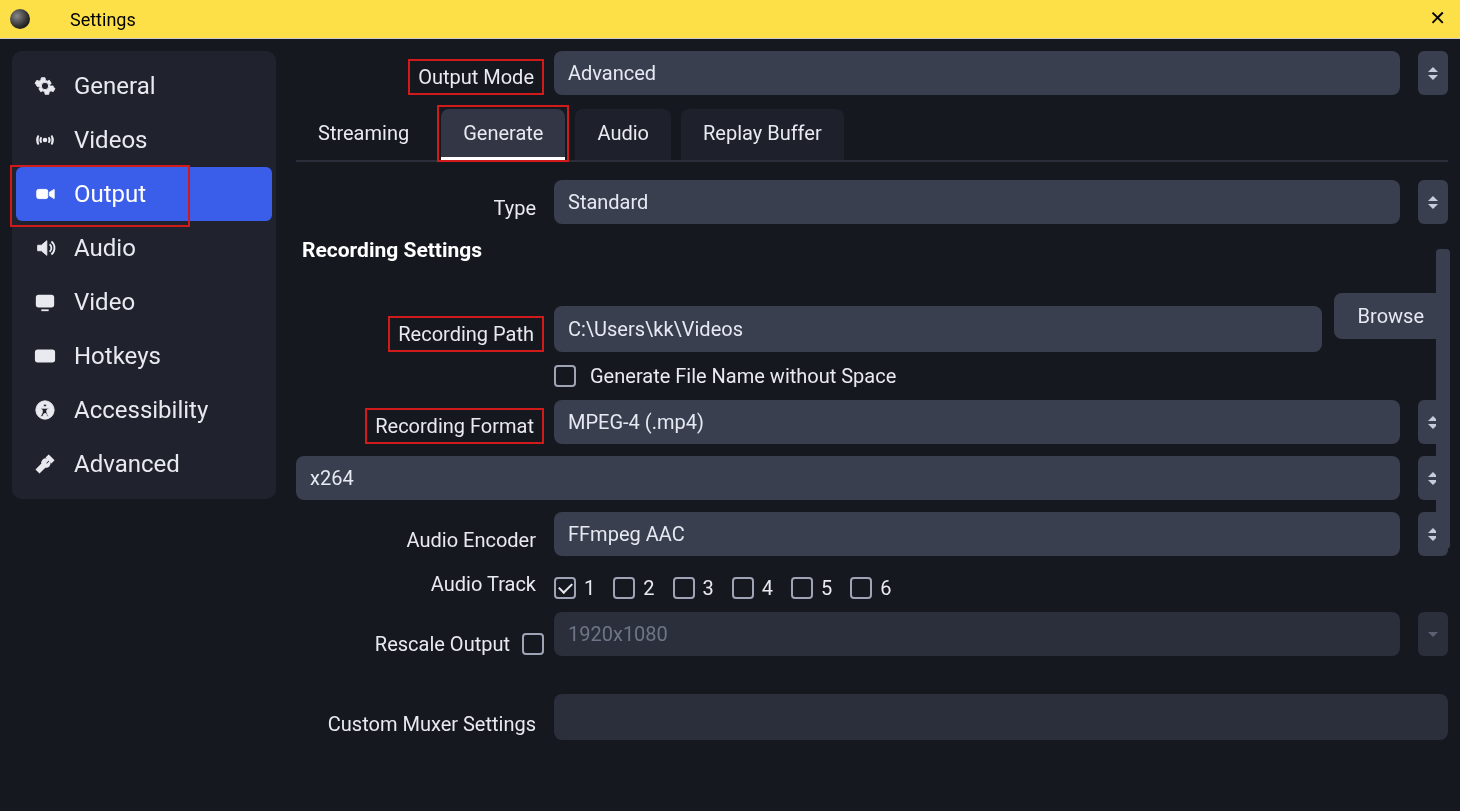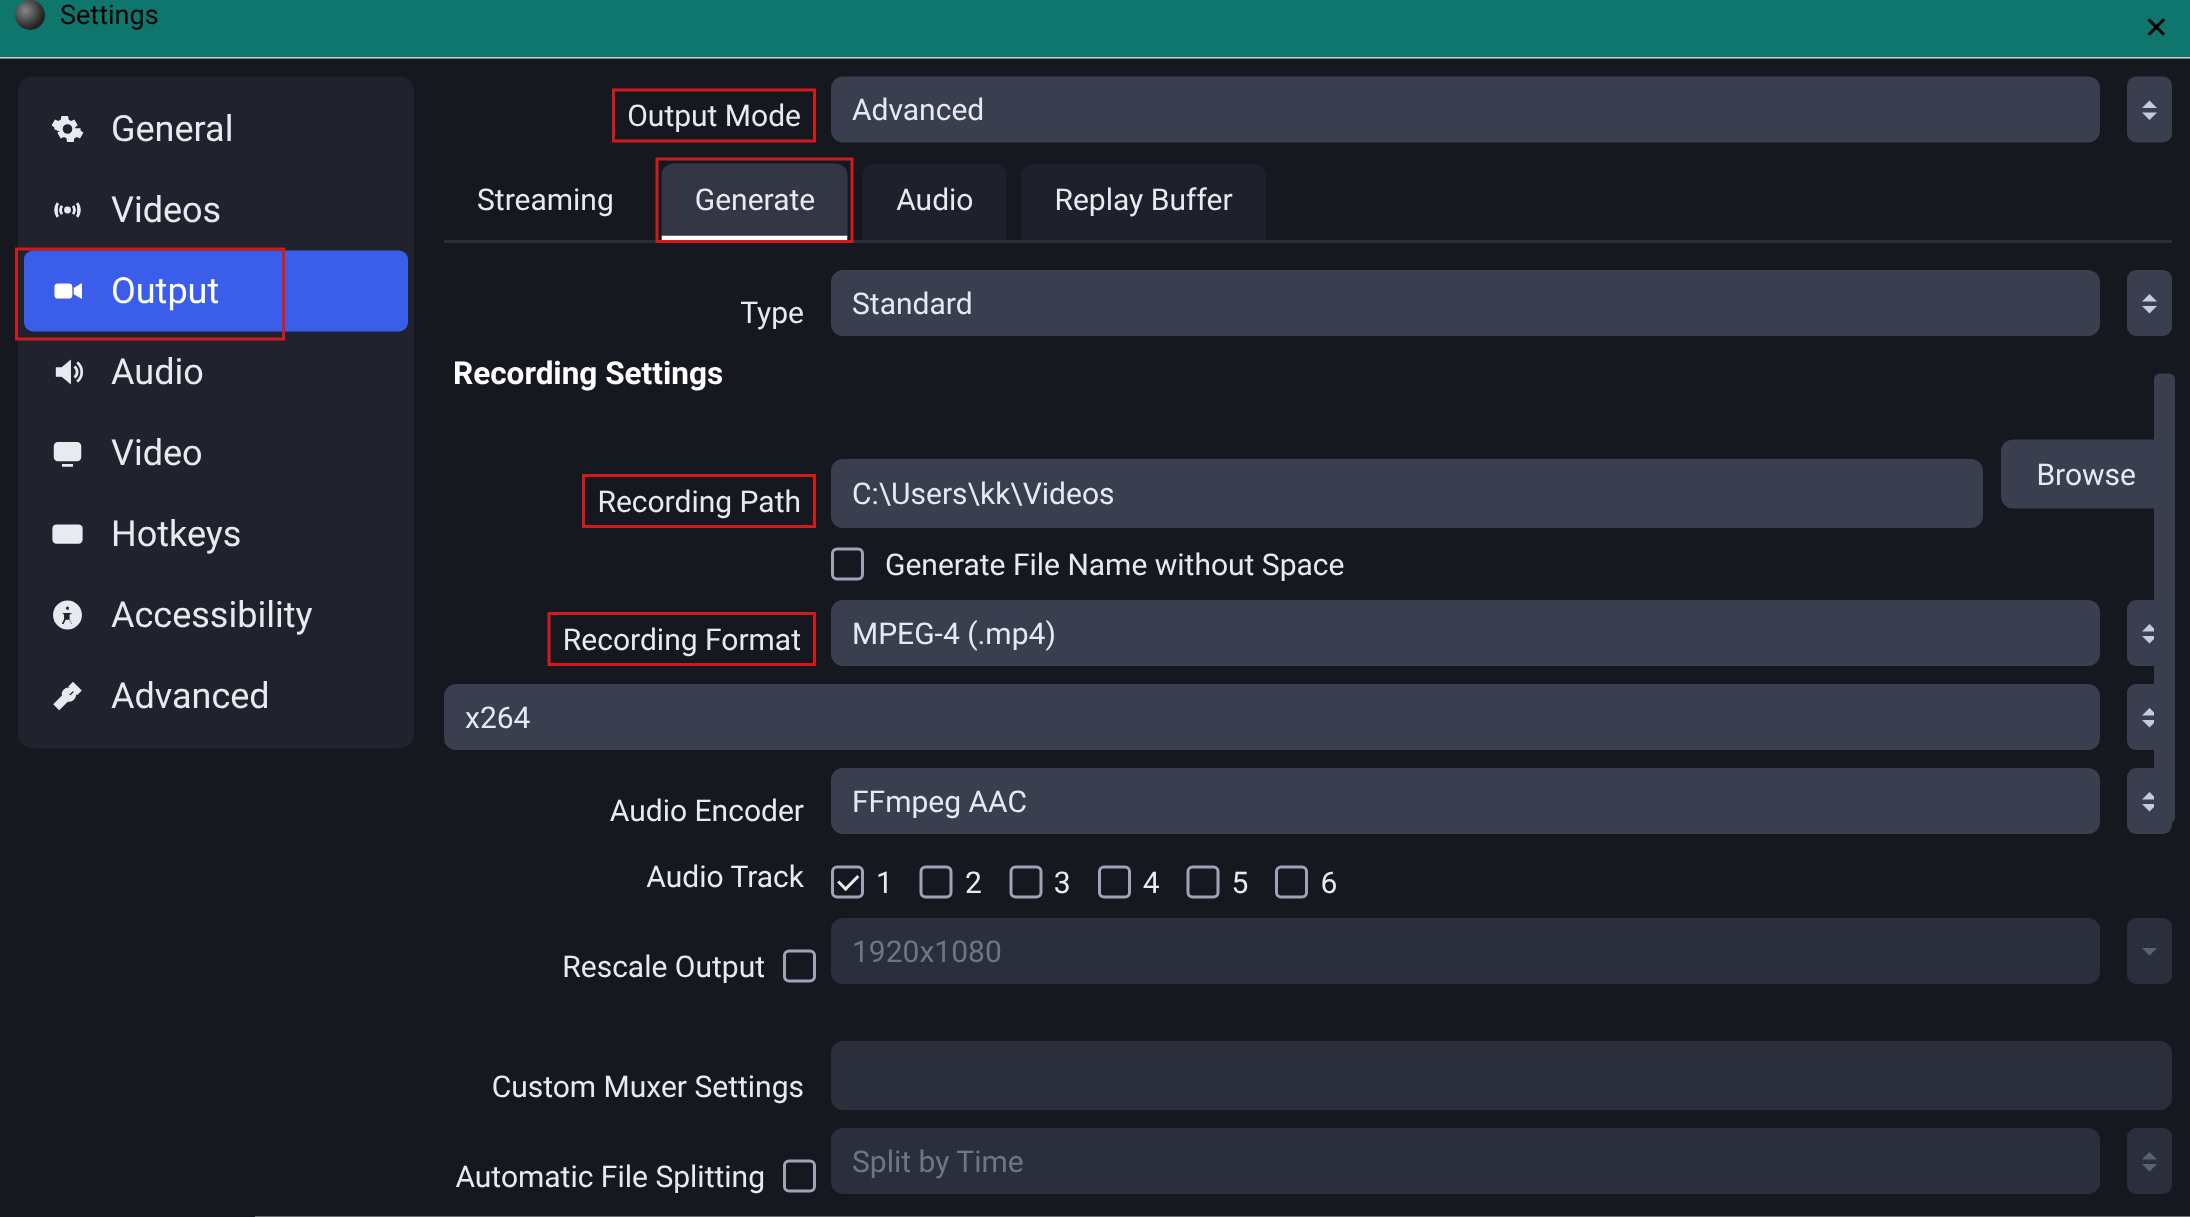--- a/index.html
+++ b/index.html
@@ -6,26 +6,27 @@
   body {
     font-family: -apple-system, BlinkMacSystemFont, "Segoe UI", Roboto, Arial, sans-serif;
     background: #ffffff;
     width: 1460px;
     height: 811px;
     overflow: hidden;
   }
   .titlebar {
     height: 38px;
     display: flex;
-    align-items: flex-start;
+    align-items: center;
     padding: 0 10px;
-    background: #0f766e;
+    background: #fde047;
     color: #000;
     font-size: 18px;
     position: relative;
+    gap: 30px;
   }
   .titlebar .app-icon {
     width: 20px; height: 20px;
     border-radius: 50%;
     background: radial-gradient(circle at 35% 35%, #888 0%, #333 55%, #000 100%);
     margin-right: 10px;
   }
   .titlebar .close {
     position: absolute;
     right: 14px; top: 8px;
@@ -483,34 +484,19 @@
 
     <div class="row">
       <div class="label-col">
         <span class="label-inner">Custom Muxer Settings</span>
       </div>
       <div class="field-col">
         <div class="text-input empty"></div>
       </div>
     </div>
 
-    <div class="row" style="margin-bottom:0;">
-      <div class="label-col" style="display:flex;align-items:center;justify-content:flex-end;gap:12px;">
-        <span>Automatic File Splitting</span>
-        <span class="checkbox"></span>
-      </div>
-      <div class="field-col">
-        <div class="select disabled">
-          <span>Split by Time</span>
-        </div>
-        <div class="spinner disabled">
-          <div class="chev-up"></div>
-          <div class="chev-down"></div>
-        </div>
-      </div>
-    </div>
 
     <div class="scrollbar">
       <div class="scroll-thumb"></div>
     </div>
 
   </div>
 </div>
 
 </body></html>

